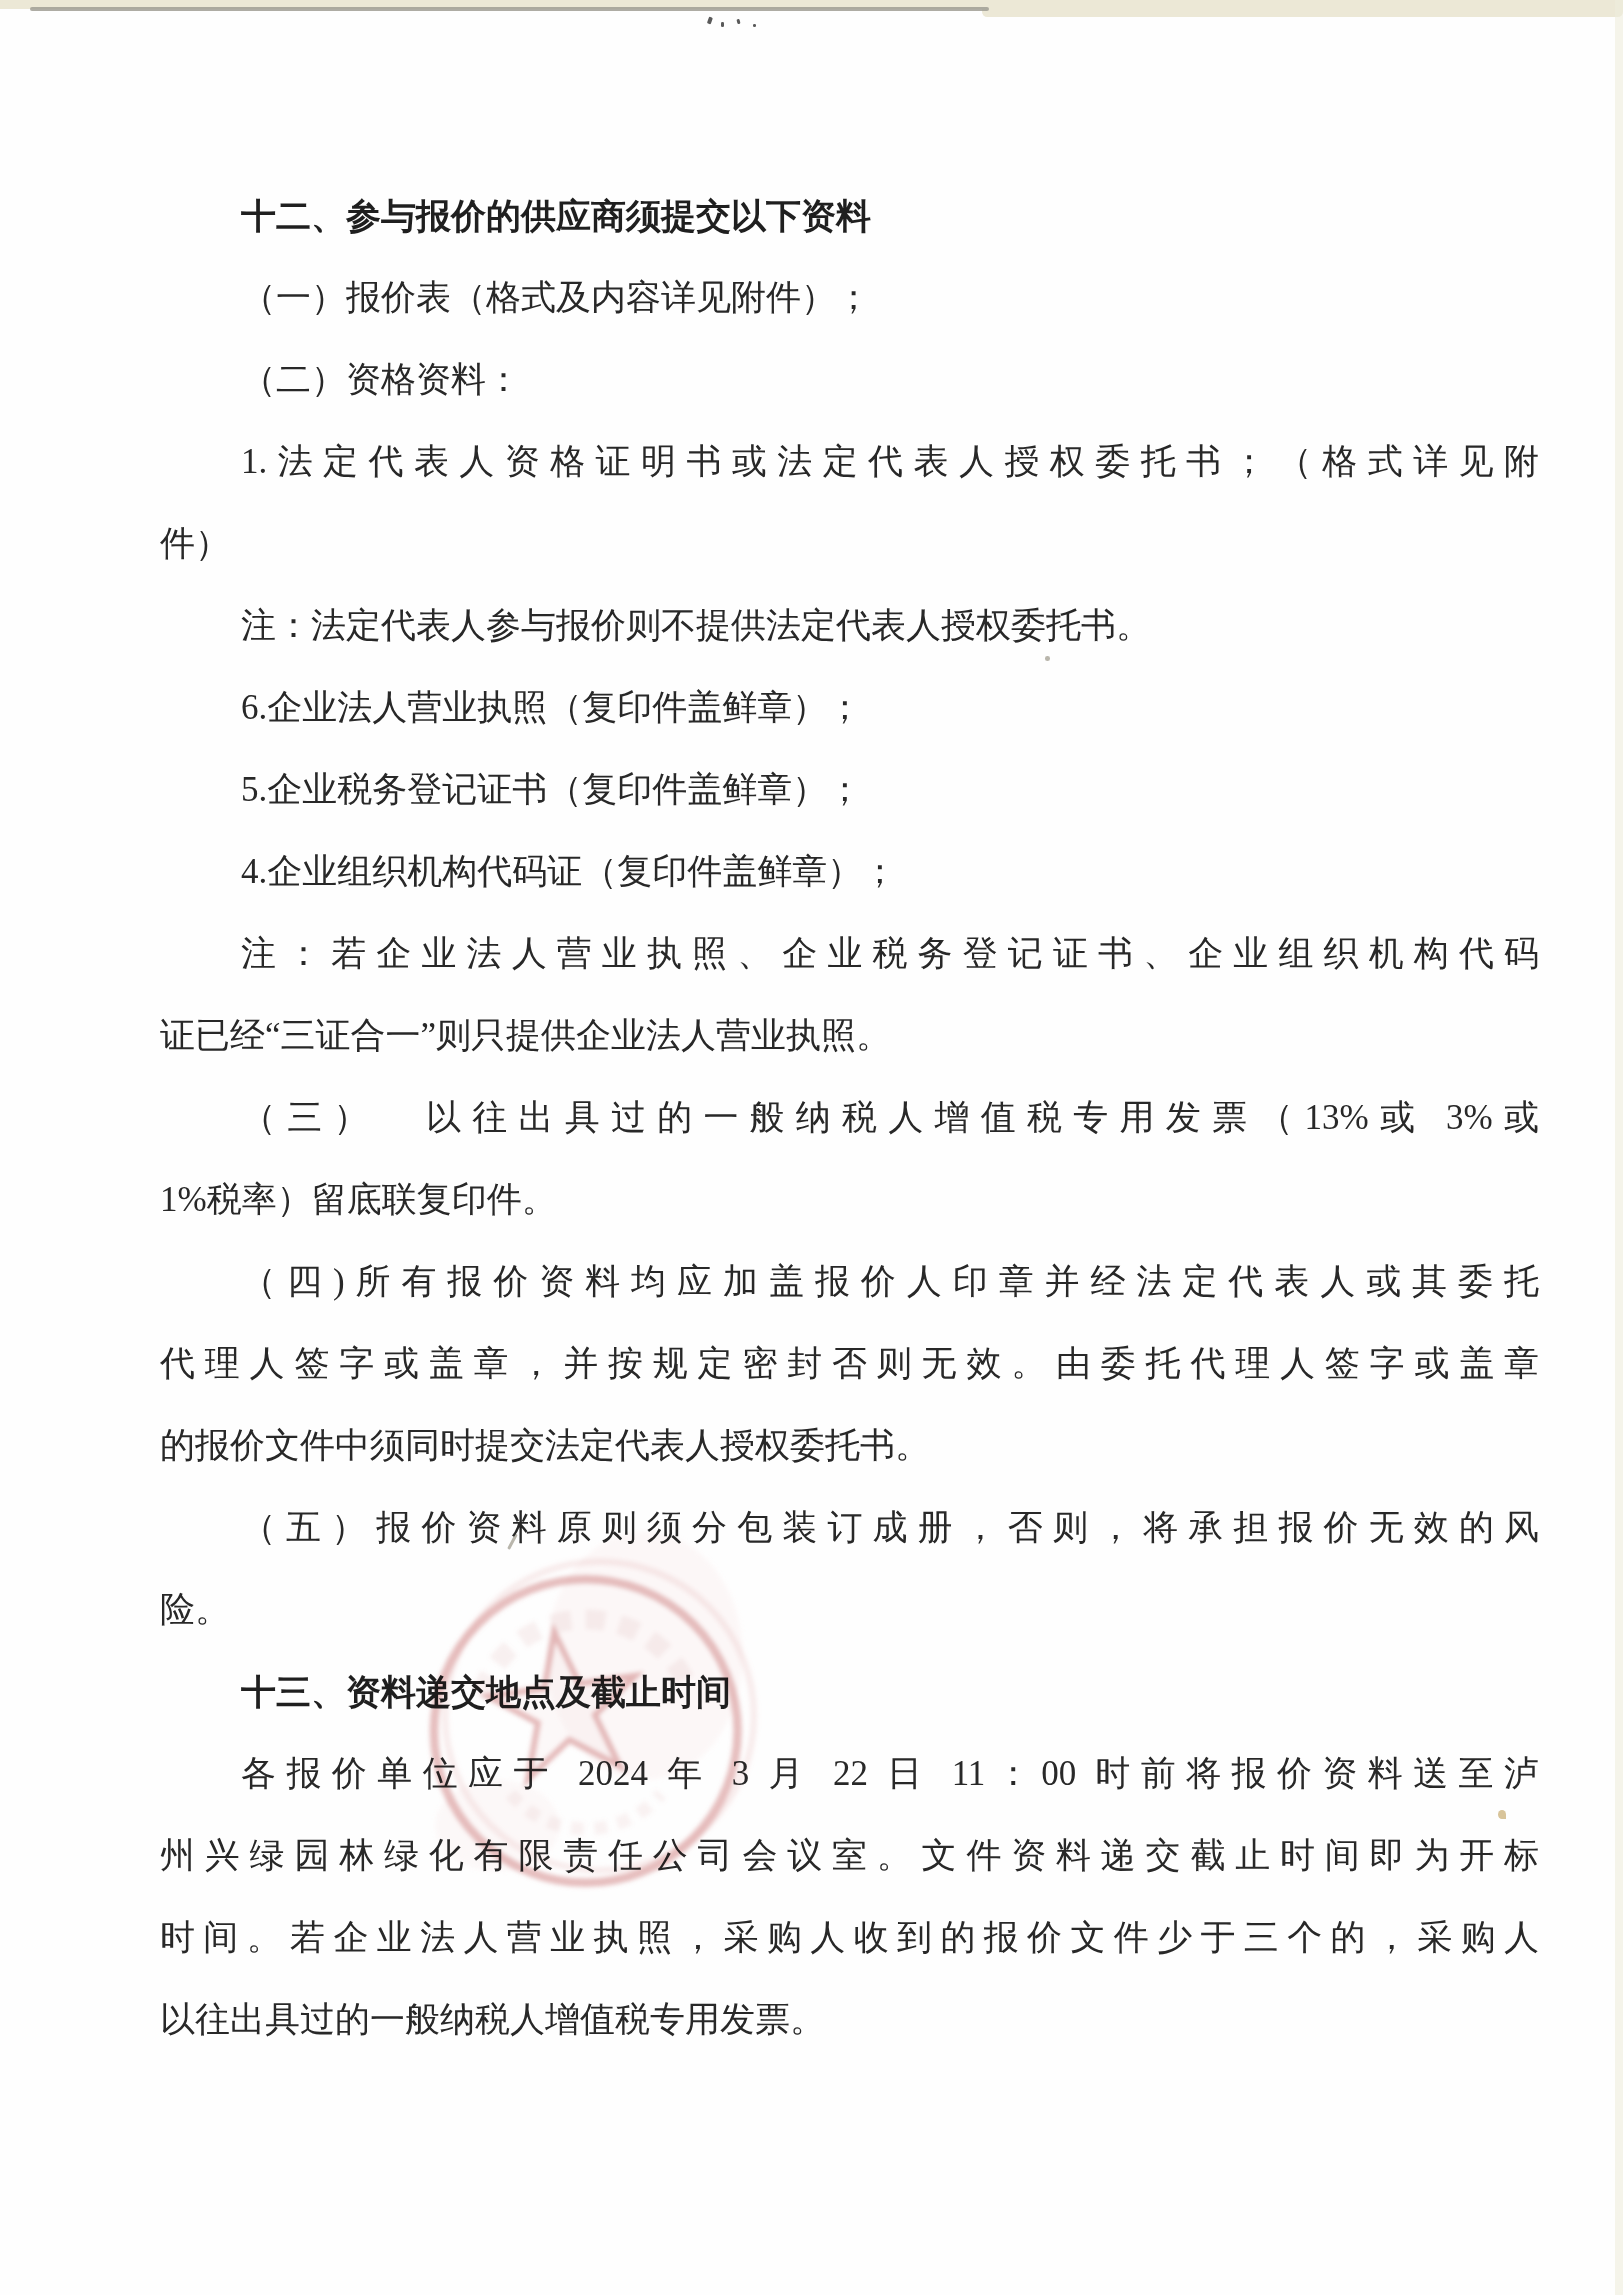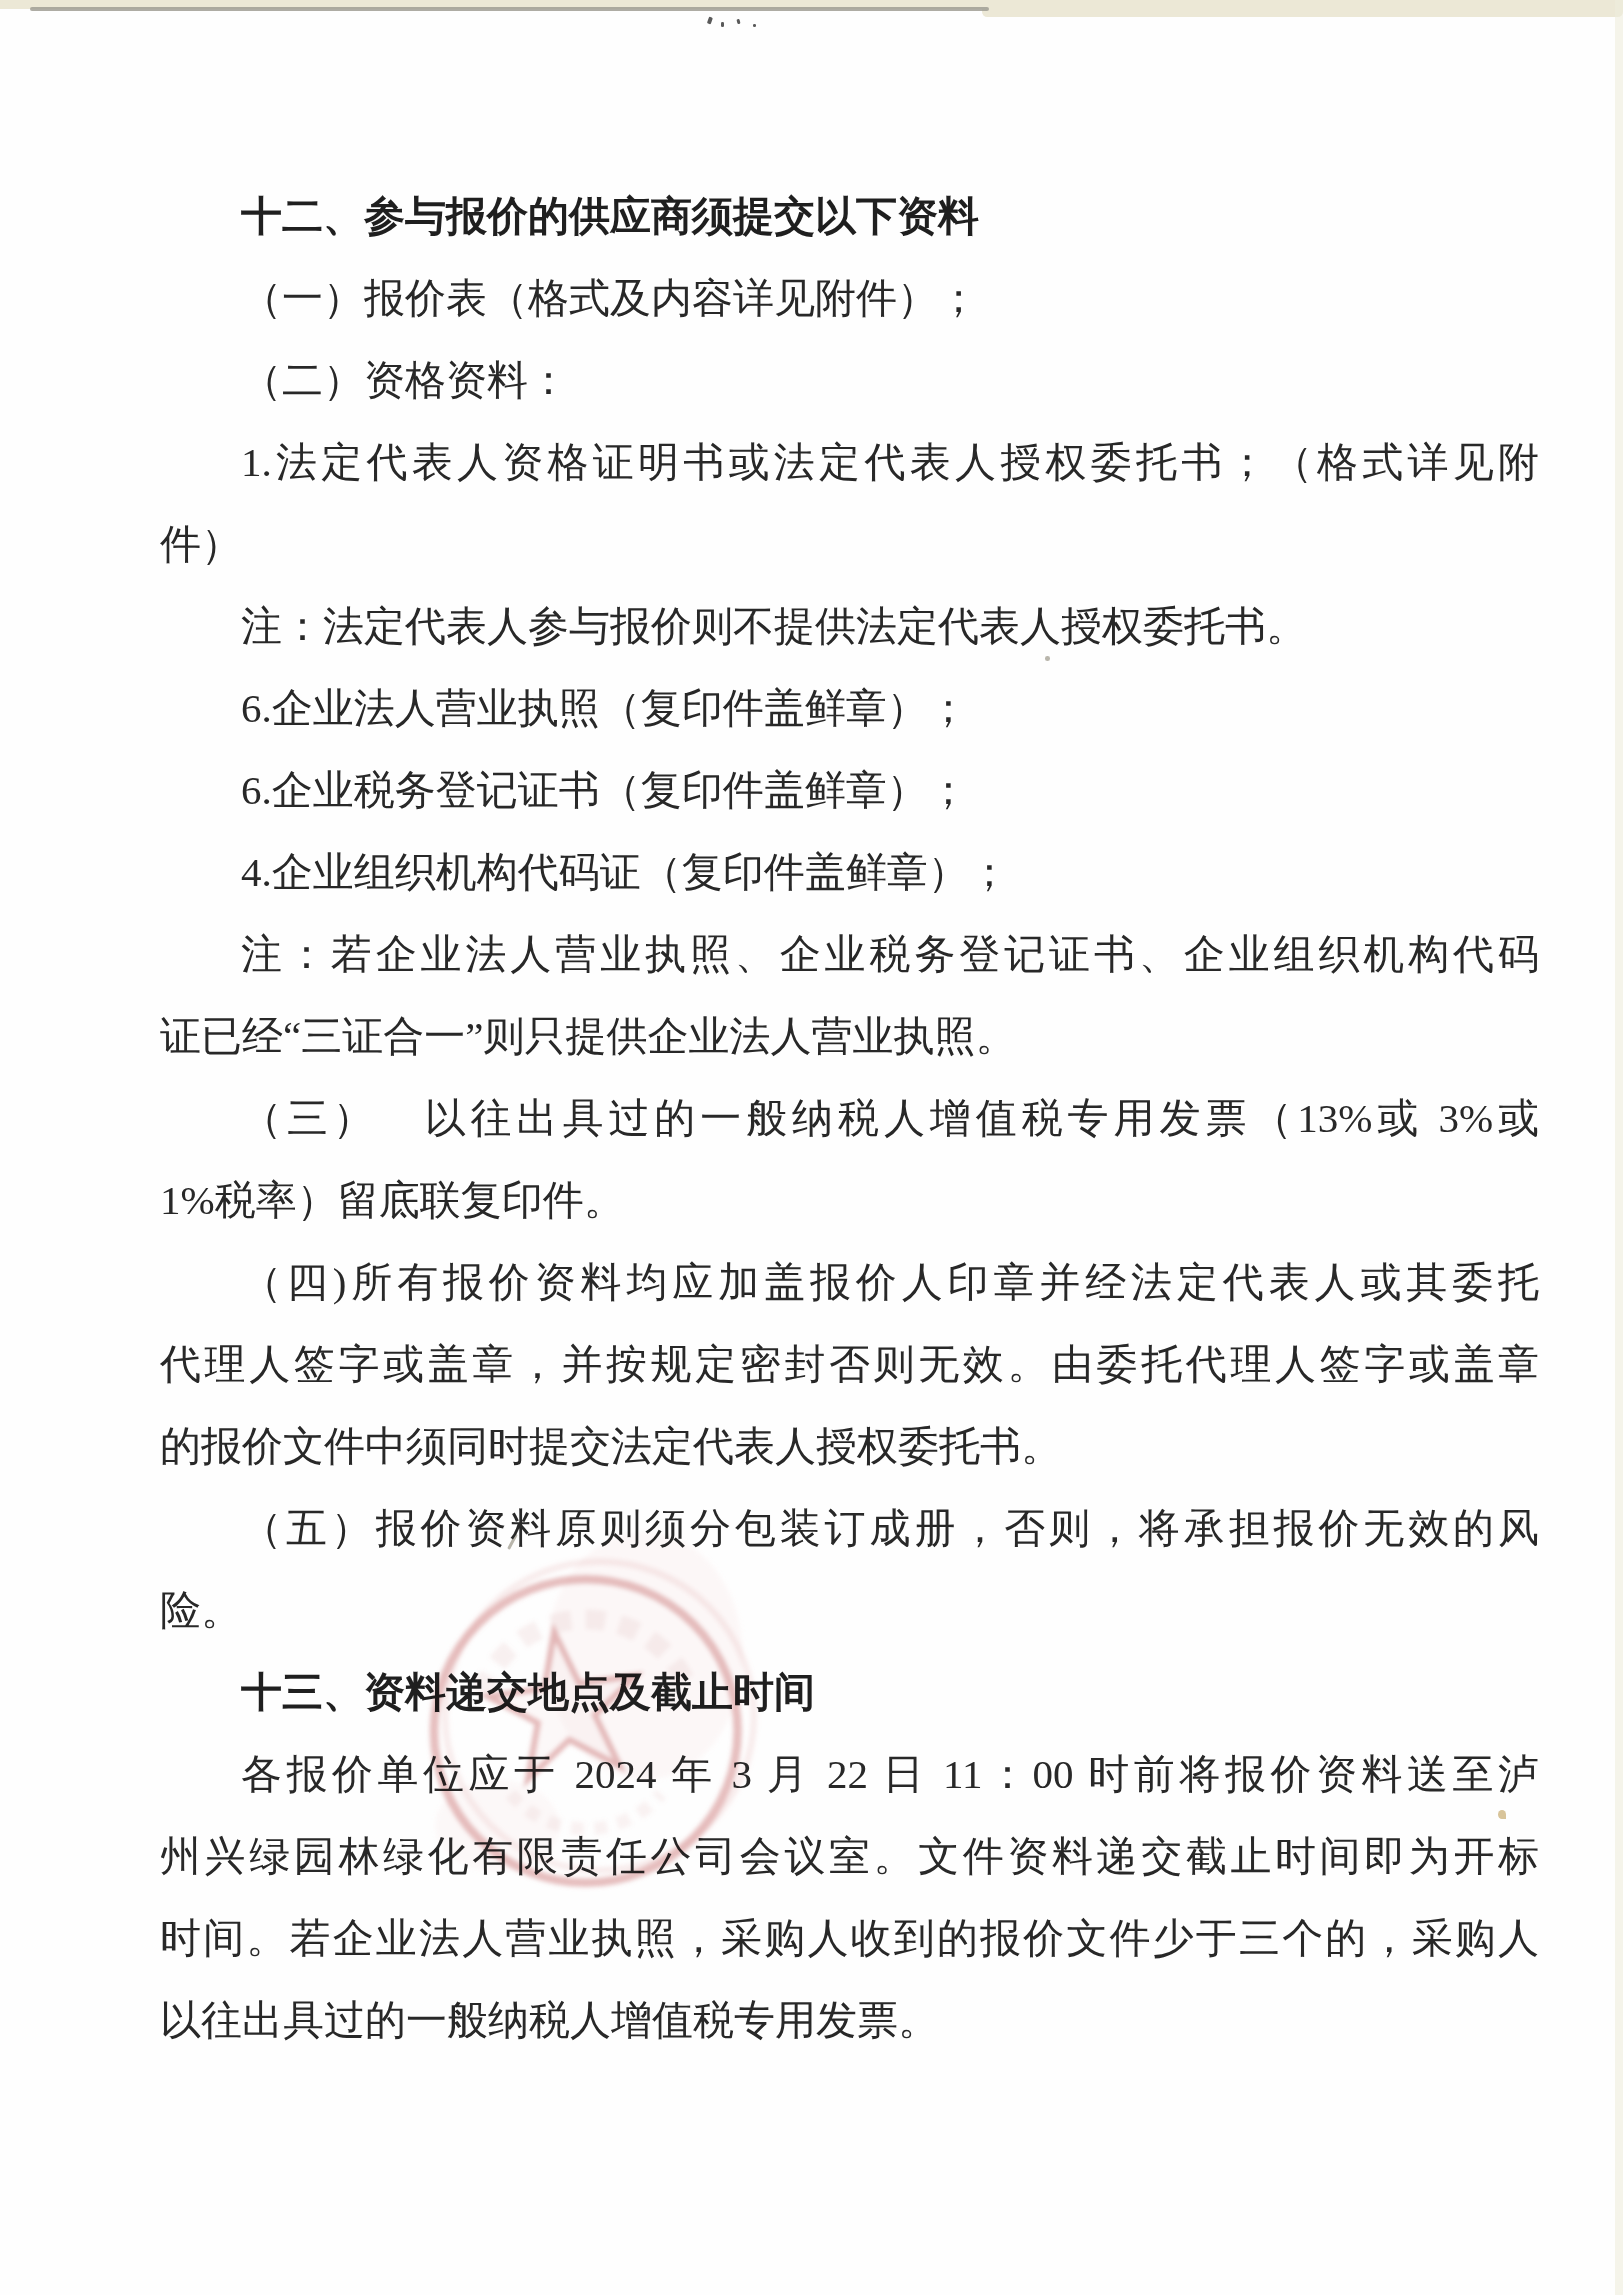--- a/index.html
+++ b/index.html
@@ -18,21 +18,21 @@
   .edge-right{position:absolute;right:0;top:0;width:7.9px;height:2295px;background:#efecdc;opacity:.6;}
   .speck{position:absolute;background:#5a5a5a;border-radius:1.3px;}
   .speck.light{background:#b9b6ac;}
   .speck.beige{background:#d8c49a;}
 
   .content{
     position:absolute;
     left:160px;right:84px;top:175px;
   }
   .line{
-    font-size:41px;
+    font-size:35px;
     line-height:82px;
     height:82px;
     white-space:pre;
     text-align:left;
   }
   .ind{text-indent:81px;}
   .jst{
     white-space:normal;
     text-align:justify;
     text-align-last:justify;
@@ -68,21 +68,21 @@
   <div class="speck beige" style="left:1498px;top:1810px;width:7.9px;height:9.2px;border-radius:50% 50% 0 50%;"></div>
 
   <div class="content">
     <div class="line hd ind">十二、参与报价的供应商须提交以下资料</div>
     <div class="line ind">（一）报价表（格式及内容详见附件）；</div>
     <div class="line ind">（二）资格资料：</div>
     <div class="line ind jst">1.法定代表人资格证明书或法定代表人授权委托书；（格式详见附</div>
     <div class="line">件）</div>
     <div class="line ind">注：法定代表人参与报价则不提供法定代表人授权委托书。</div>
     <div class="line ind">6.企业法人营业执照（复印件盖鲜章）；</div>
-    <div class="line ind">6.企业税务登记证书（复印件盖鲜章）；</div>
+    <div class="line ind">5.企业税务登记证书（复印件盖鲜章）；</div>
     <div class="line ind">4.企业组织机构代码证（复印件盖鲜章）；</div>
     <div class="line ind jst">注：若企业法人营业执照、企业税务登记证书、企业组织机构代码</div>
     <div class="line">证已经“三证合一”则只提供企业法人营业执照。</div>
     <div class="line ind jst">（三）　以往出具过的一般纳税人增值税专用发票（13%或 3%或</div>
     <div class="line">1%税率）留底联复印件。</div>
     <div class="line ind jst">（四)所有报价资料均应加盖报价人印章并经法定代表人或其委托</div>
     <div class="line jst">代理人签字或盖章，并按规定密封否则无效。由委托代理人签字或盖章</div>
     <div class="line">的报价文件中须同时提交法定代表人授权委托书。</div>
     <div class="line ind jst">（五）报价资料原则须分包装订成册，否则，将承担报价无效的风</div>
     <div class="line">险。</div>

